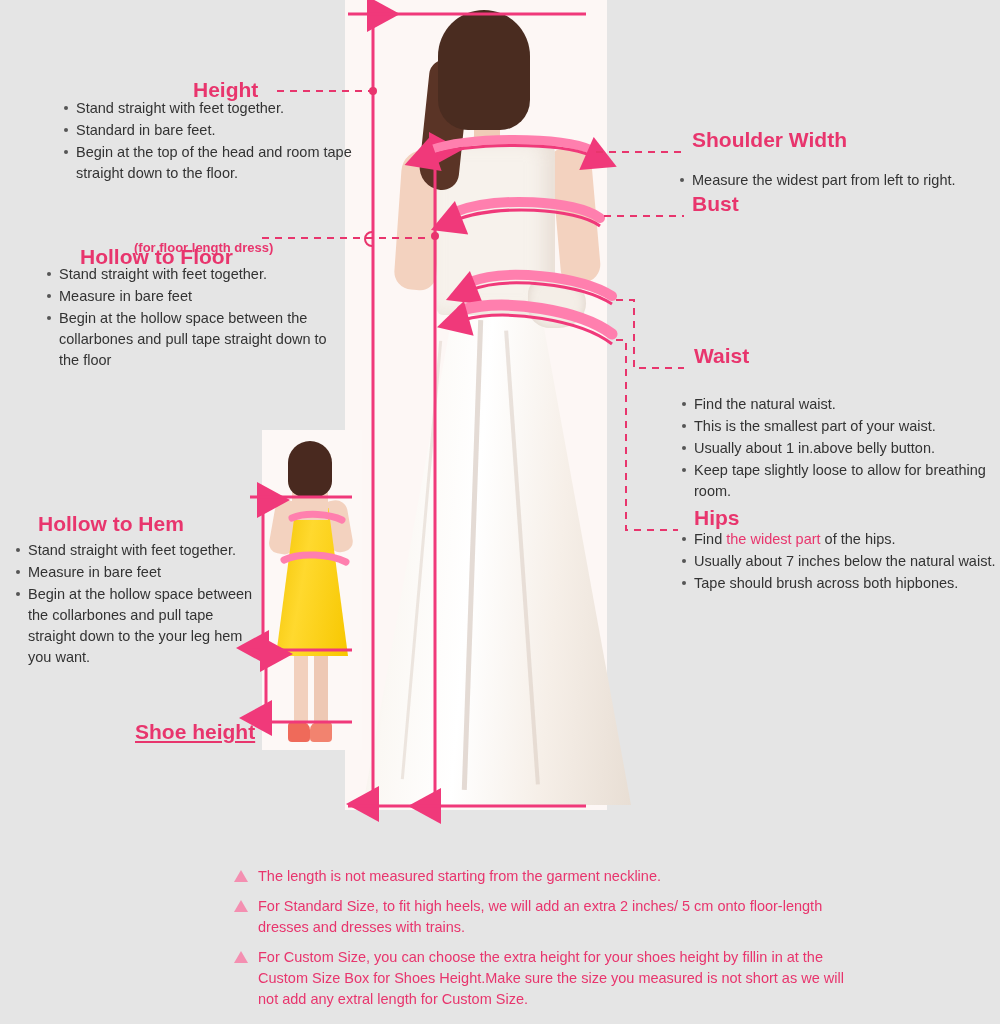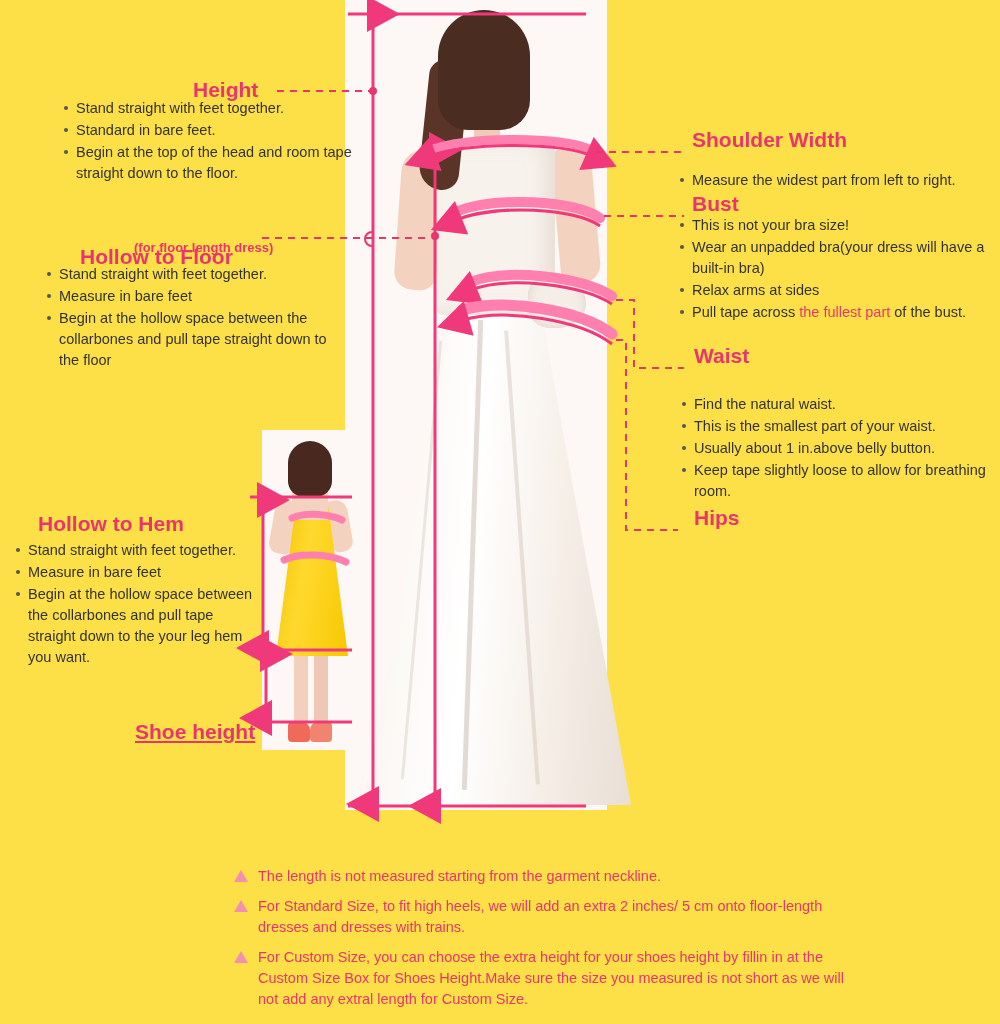--- a/index.html
+++ b/index.html
@@ -8,21 +8,21 @@
     background: #ffffff;
   }
   body {
     font-family: "Liberation Sans", sans-serif;
   }
   #page {
     position: relative;
     width: 1000px;
     height: 1024px;
     overflow: hidden;
-    background: #fde047;
+    background: #e5e5e5;
   }
   
   .heading {
     position: absolute;
     color: #e8356d;
     font-weight: bold;
     font-size: 21px;
     white-space: nowrap;
   }
   .subheading {
@@ -423,36 +423,35 @@
   </div>
 
   <div class="heading" style="left:135px; top:720px;text-decoration:underline;">Shoe height</div>
 
   <div class="heading" style="left:692px; top:128px;">Shoulder Width</div>
   <div class="bullets" style="left:678px; top:170px; width:320px;">
     <div class="li">Measure the widest part from left to right.</div>
   </div>
 
   <div class="heading" style="left:692px; top:192px;">Bust</div>
-  <div class="bullets" style="left:678px; top:215px; width:320px;">
-    <div class="li">This is not your bra size!</div>
-    <div class="li">Wear an unpadded bra(your dress will have a built-in bra)</div>
-    <div class="li">Relax arms at sides</div>
-    <div class="li"><span>Pull tape across </span><span class="pinkword">the fullest part</span><span> of the bust.</span></div>
-  </div>
 
   <div class="heading" style="left:694px; top:344px;">Waist</div>
   <div class="bullets" style="left:680px; top:366px; width:320px;margin-top:28px;">
     <div class="li">Find the natural waist.</div>
     <div class="li">This is the smallest part of your waist.</div>
     <div class="li">Usually about 1 in.above belly button.</div>
     <div class="li">Keep tape slightly loose to allow for breathing room.</div>
   </div>
 
   <div class="heading" style="left:694px; top:506px;">Hips</div>
+  <div class="bullets" style="left:680px; top:529px; width:320px;">
+    <div class="li"><span>Find </span><span class="pinkword">the widest part</span><span> of the hips.</span></div>
+    <div class="li">Usually about 7 inches below the natural waist.</div>
+    <div class="li">Tape should brush across both hipbones.</div>
+  </div>
 
   <div class="notes">
     <div class="note"><span class="tri"></span><span>The length is not measured starting from the garment neckline.</span></div>
     <div class="note"><span class="tri"></span><span>For Standard Size, to fit high heels, we will add an extra 2 inches/ 5  cm onto floor-length dresses and dresses with trains.</span></div>
     <div class="note"><span class="tri"></span><span>For Custom Size, you can choose the extra height for your shoes height by fillin in at the Custom Size Box for Shoes Height.Make sure the size you measured is not short as we will not add any extral length for Custom Size.</span></div>
   </div>
 
 </div>
 
 </body></html>

